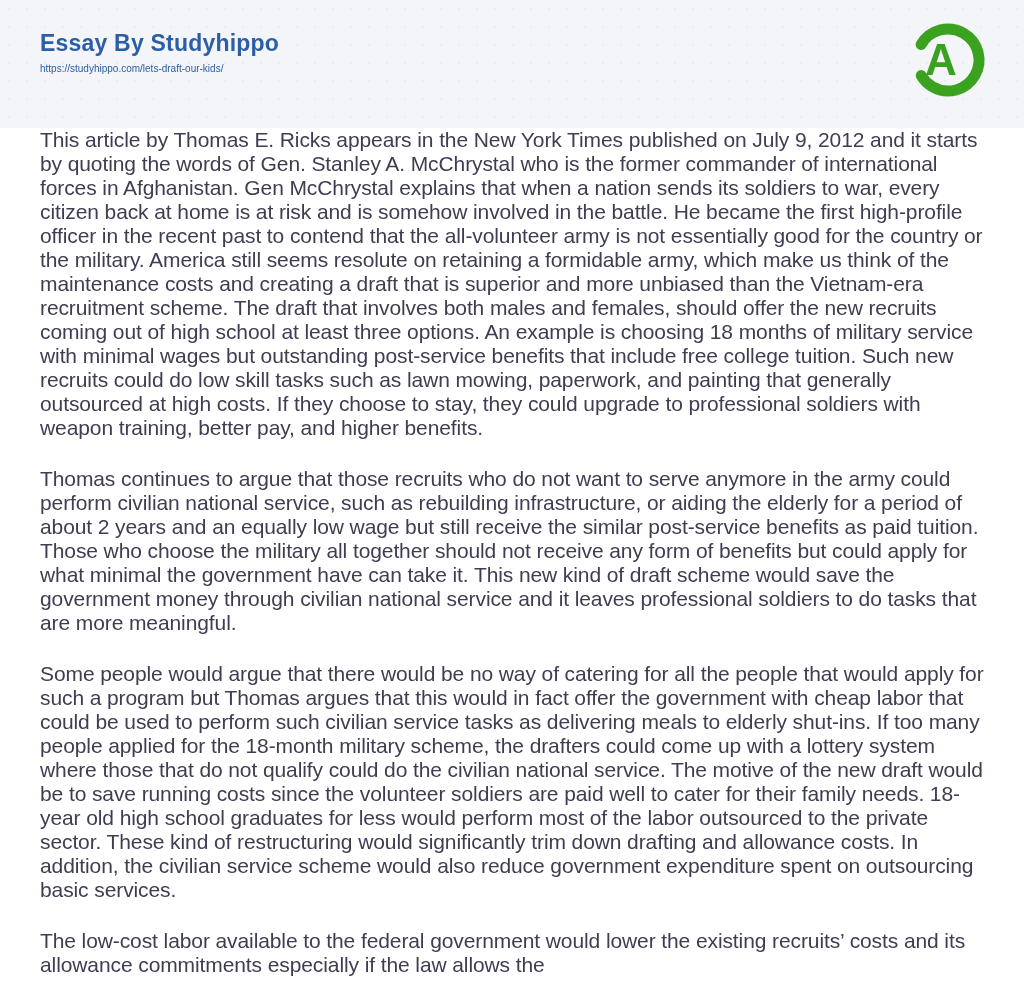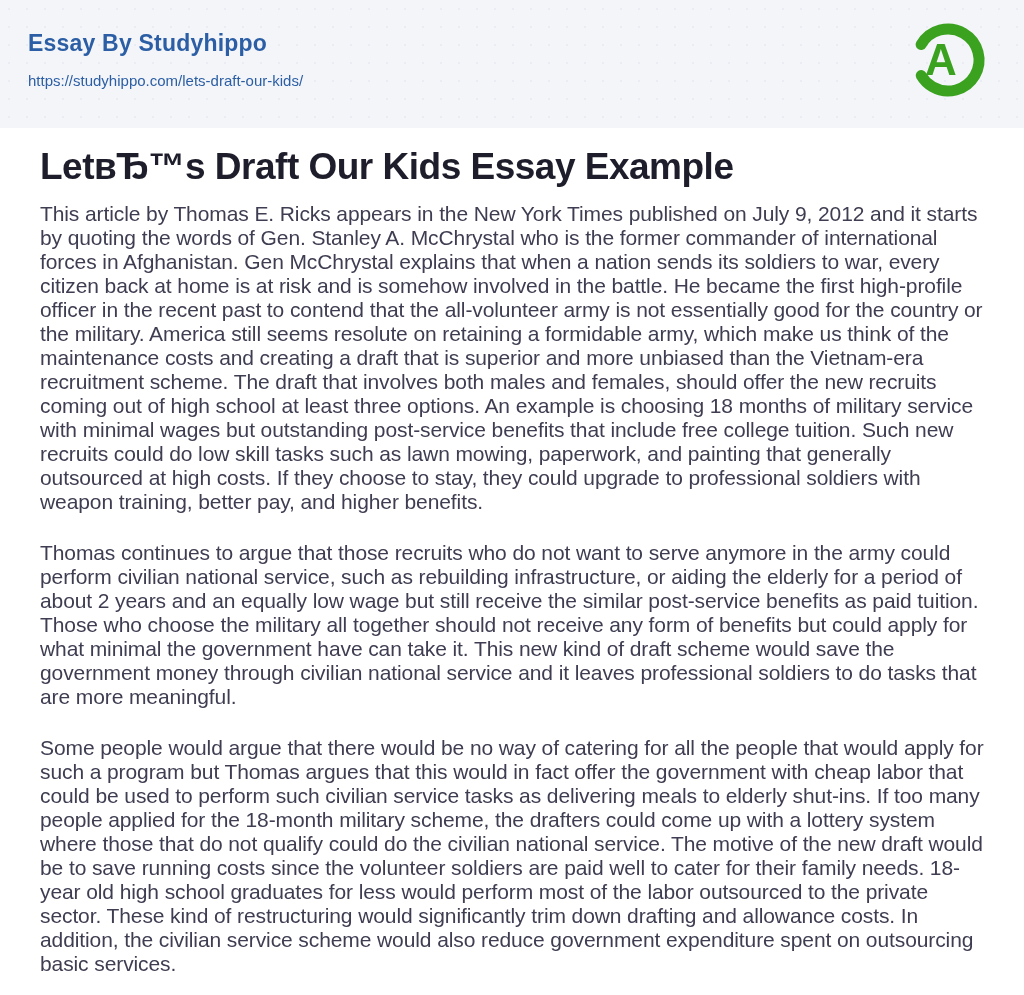--- a/index.html
+++ b/index.html
@@ -18,36 +18,36 @@
     min-height: 995px;
     background: var(--page-bg);
     font-family: "Liberation Sans", "DejaVu Sans", sans-serif;
   }
   .page-header {
     position: relative;
     height: 128px;
     background-color: var(--header-bg);
     background-image: radial-gradient(var(--header-dot) 1px, transparent 1.2px);
     background-size: 18px 18px;
-    padding: 30px 40px 0 28px;
+    padding: 30px 40px 0 40px;
   }
   .site-title {
     color: var(--link-blue);
     font-size: 23px;
     font-weight: 700;
     letter-spacing: 0.2px;
     line-height: 1.2;
     margin: 0;
   }
   .page-url {
     display: inline-block;
     color: var(--link-blue);
-    font-size: 15px;
+    font-size: 10px;
     font-weight: 400;
-    margin-top: 14px;
+    margin-top: 4px;
     text-decoration: none;
   }
   .logo-wrap {
     position: absolute;
     top: 20px;
     right: 36px;
     width: 80px;
     height: 80px;
     color: var(--logo-green);
   }
@@ -80,19 +80,19 @@
   </div>
   <div class="logo-wrap">
     <svg width="80" height="80" viewBox="0 0 80 80" aria-hidden="true">
       <circle cx="40" cy="40" r="31" fill="none" stroke="currentColor" stroke-width="11" stroke-linecap="round" stroke-dasharray="162 33" transform="rotate(-150 40 40)"></circle>
       <text x="33" y="55" text-anchor="middle" font-size="44" font-weight="bold" font-family="Liberation Sans, sans-serif" fill="currentColor">A</text>
     </svg>
   </div>
 </header>
 
 <main class="content">
-  <h1 class="article-title">LetвЂ™s Draft Our Kids Essay Example</h1>
   <div class="article-body">
     <p>This article by Thomas E. Ricks appears in the New York Times published on July 9, 2012 and it starts by quoting the words of Gen. Stanley A. McChrystal who is the former commander of international forces in Afghanistan. Gen McChrystal explains that when a nation sends its soldiers to war, every citizen back at home is at risk and is somehow involved in the battle. He became the first high-profile officer in the recent past to contend that the all-volunteer army is not essentially good for the country or the military. America still seems resolute on retaining a formidable army, which make us think of the maintenance costs and creating a draft that is superior and more unbiased than the Vietnam-era recruitment scheme. The draft that involves both males and females, should offer the new recruits coming out of high school at least three options. An example is choosing 18 months of military service with minimal wages but outstanding post-service benefits that include free college tuition. Such new recruits could do low skill tasks such as lawn mowing, paperwork, and painting that generally outsourced at high costs. If they choose to stay, they could upgrade to professional soldiers with weapon training, better pay, and higher benefits.</p>
     <p>Thomas continues to argue that those recruits who do not want to serve anymore in the army could perform civilian national service, such as rebuilding infrastructure, or aiding the elderly for a period of about 2 years and an equally low wage but still receive the similar post-service benefits as paid tuition. Those who choose the military all together should not receive any form of benefits but could apply for what minimal the government have can take it. This new kind of draft scheme would save the government money through civilian national service and it leaves professional soldiers to do tasks that are more meaningful.</p>
     <p>Some people would argue that there would be no way of catering for all the people that would apply for such a program but Thomas argues that this would in fact offer the government with cheap labor that could be used to perform such civilian service tasks as delivering meals to elderly shut-ins. If too many people applied for the 18-month military scheme, the drafters could come up with a lottery system where those that do not qualify could do the civilian national service. The motive of the new draft would be to save running costs since the volunteer soldiers are paid well to cater for their family needs. 18-year old high school graduates for less would perform most of the labor outsourced to the private sector. These kind of restructuring would significantly trim down drafting and allowance costs. In addition, the civilian service scheme would also reduce government expenditure spent on outsourcing basic services.</p>
+    <p>The low-cost labor available to the federal government would lower the existing recruits’ costs and its allowance commitments especially if the law allows the</p>
   </div>
 </main>
 
 </body></html>

